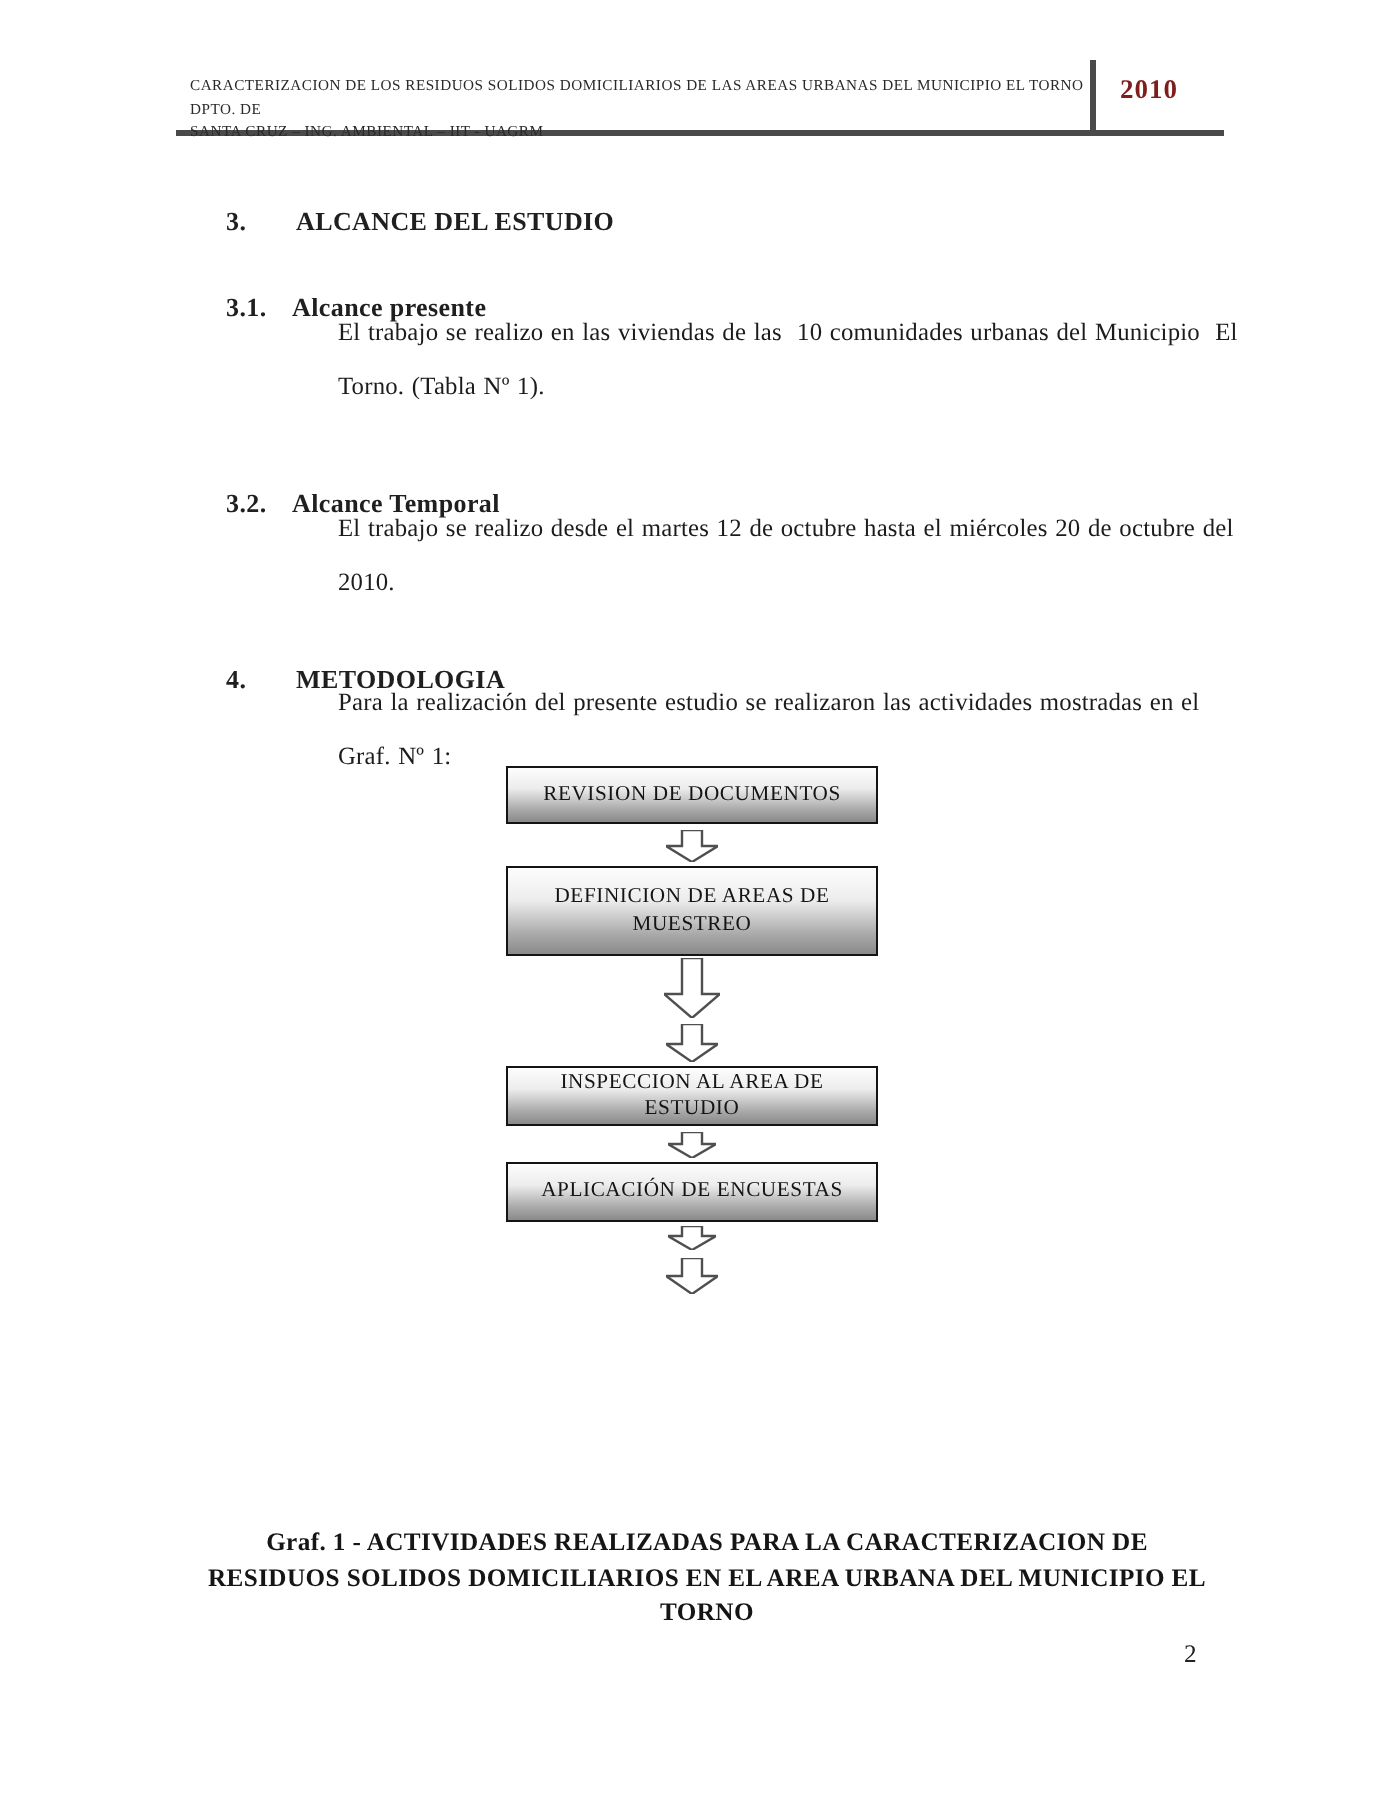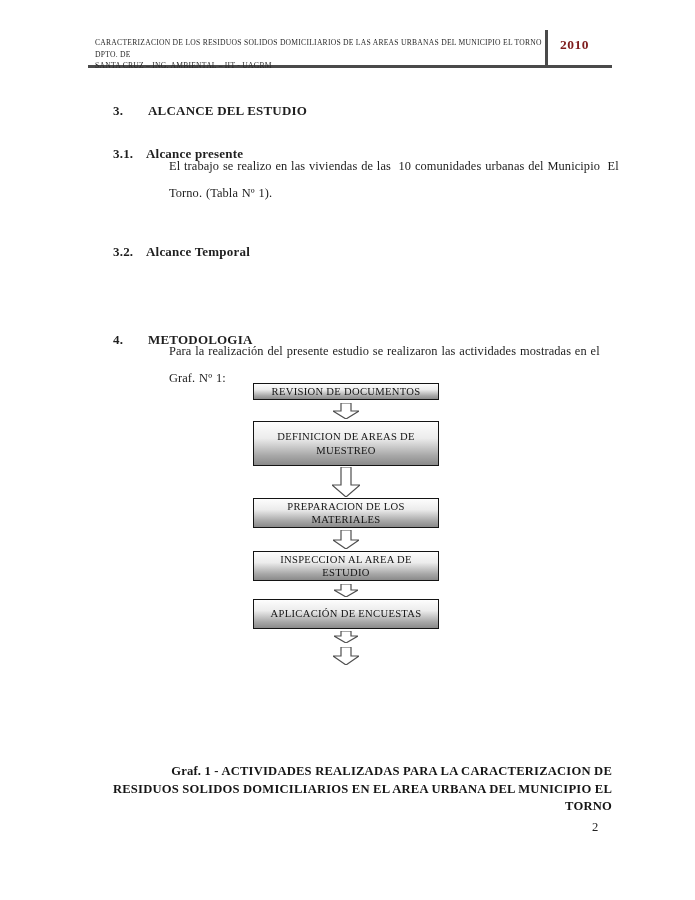--- a/index.html
+++ b/index.html
@@ -98,21 +98,21 @@
     align-items: center;
     justify-content: center;
   }
   .fc-gap svg { display: block; }
 
   
   .figure-caption {
     position: absolute;
     left: 95px; top: 763px;
     width: 517px;
-    text-align: right;
+    text-align: center;
     font-weight: bold;
     font-size: 12.6px;
     line-height: 17.5px;
     letter-spacing: 0.2px;
     white-space: pre-line;
     color: #151515;
   }
   .page-number {
     position: absolute;
     left: 592px; top: 820px;
@@ -138,43 +138,43 @@
 
   <div class="sec-head lvl2" style="top:131px">
     <span class="sec-num">3.1.</span><span>Alcance presente</span>
   </div>
   <div class="para" style="top:153px">El trabajo se realizo en las viviendas de las  10 comunidades urbanas del Municipio  El
 Torno. (Tabla Nº 1).</div>
 
   <div class="sec-head lvl2" style="top:229px">
     <span class="sec-num">3.2.</span><span>Alcance Temporal</span>
   </div>
+  <div class="para" style="top:251px">El trabajo se realizo desde el martes 12 de octubre hasta el miércoles 20 de octubre del
+2010.</div>
 
   <div class="sec-head lvl1" style="top:317px">
     <span class="sec-num">4.</span><span>METODOLOGIA</span>
   </div>
   <div class="para" style="top:338px">Para la realización del presente estudio se realizaron las actividades mostradas en el
 Graf. Nº 1:</div>
 
   <div class="flowchart">
-    <div class="fc-box" style="height:17px">REVISION  DE DOCUMENTOS</div>
+    <div class="fc-box" style="height:29px">REVISION  DE DOCUMENTOS</div>
     <div class="fc-gap" style="height:21px">
       <svg width="26" height="16" viewBox="0 0 26 16">
           <path d="M8 0 H18 V8 H26 L13 16 L0 8 H8 Z" fill="#ffffff" stroke="#4f4f4f" stroke-width="1.2"></path>
         </svg>
     </div>
     <div class="fc-box" style="height:45px">DEFINICION DE AREAS  DE
 MUESTREO</div>
     <div class="fc-gap" style="height:32px">
       <svg width="28" height="30" viewBox="0 0 28 30">
           <path d="M9 0 H19 V18 H28 L14 30 L0 18 H9 Z" fill="#ffffff" stroke="#4f4f4f" stroke-width="1.2"></path>
         </svg>
     </div>
-    <div class="fc-box" style="height:30px">PREPARACION DE LOS
-MATERIALES</div>
     <div class="fc-gap" style="height:23px">
       <svg width="26" height="19" viewBox="0 0 26 19">
           <path d="M8 0 H18 V10 H26 L13 19 L0 10 H8 Z" fill="#ffffff" stroke="#4f4f4f" stroke-width="1.2"></path>
         </svg>
     </div>
     <div class="fc-box" style="height:30px">INSPECCION AL AREA DE
 ESTUDIO</div>
     <div class="fc-gap" style="height:18px">
       <svg width="24" height="13" viewBox="0 0 24 13">
           <path d="M7 0 H17 V6 H24 L12 13 L0 6 H7 Z" fill="#ffffff" stroke="#4f4f4f" stroke-width="1.2"></path>

